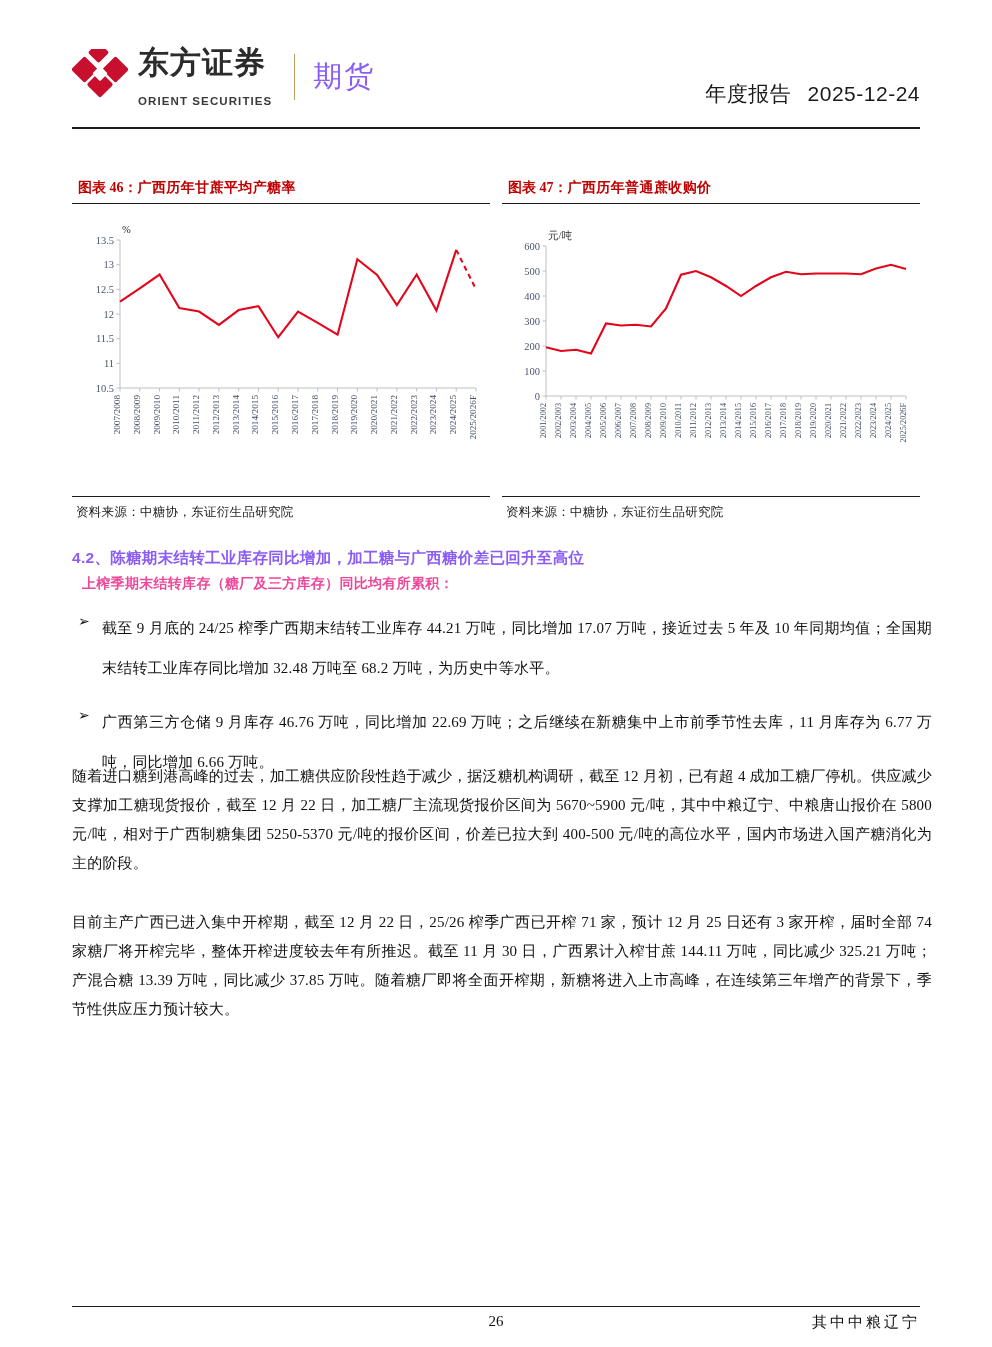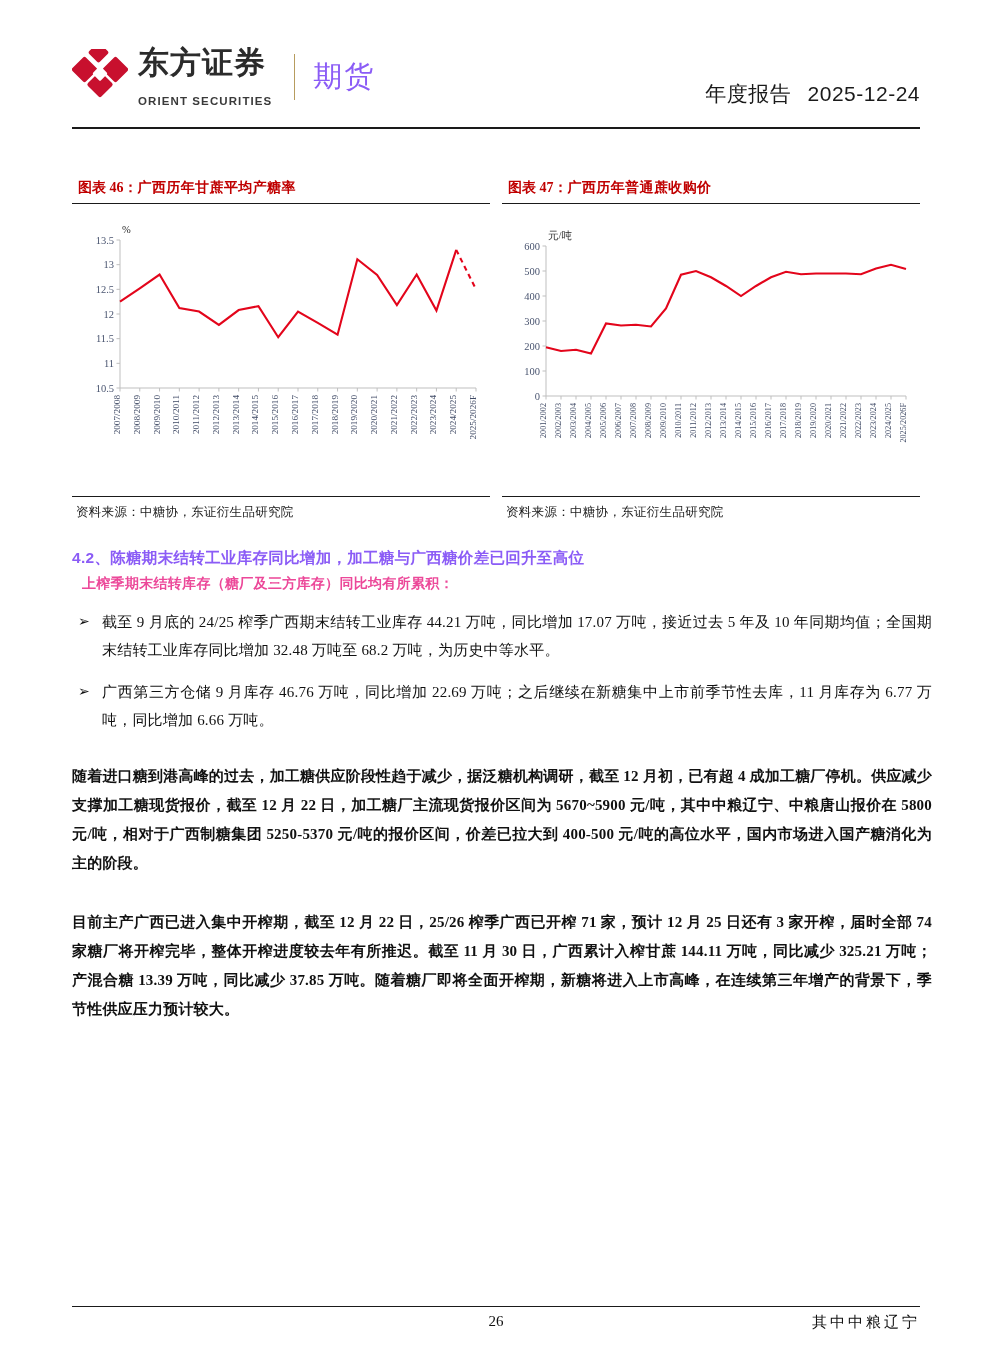--- a/index.html
+++ b/index.html
@@ -46,27 +46,27 @@
   }
   .lead{
     position:absolute;left:72px;top:575px;width:860px;
     font-weight:bold;font-size:14px;letter-spacing:.3px;color:#ec4899;margin-left:10px;
   }
 
   
   .bullets{position:absolute;left:72px;top:608px;width:860px;}
   .bullet{display:flex;margin-bottom:14px;}
   .bullet-mark{width:30px;flex:0 0 30px;font-size:14px;color:#111;line-height:28px;padding-left:6px;box-sizing:border-box;}
-  .bullet-txt{flex:1;font-size:15px;line-height:28px;text-align:justify;text-justify:inter-character;letter-spacing:.2px;}
+  .bullet-txt{flex:1;font-size:15px;line-height:40px;text-align:justify;text-justify:inter-character;letter-spacing:.2px;}
 
   
   .para{
     position:absolute;left:72px;width:860px;
     font-size:15px;line-height:29px;text-align:justify;
-    text-justify:inter-character;letter-spacing:.2px;font-weight:bold;
+    text-justify:inter-character;letter-spacing:.2px;
   }
   #para1{top:762px;}
   #para2{top:908px;}
 
   
   .footer-rule{position:absolute;left:72px;top:1306px;width:848px;height:1.4px;background:#1a1a1a;}
   .footer{position:absolute;left:72px;top:1313px;width:848px;display:flex;align-items:center;}
   .foot-page{width:100%;text-align:center;font-size:15px;color:#111;}
   .foot-right{position:absolute;right:0;top:0;font-size:15px;color:#111;letter-spacing:3px;}
 </style>

